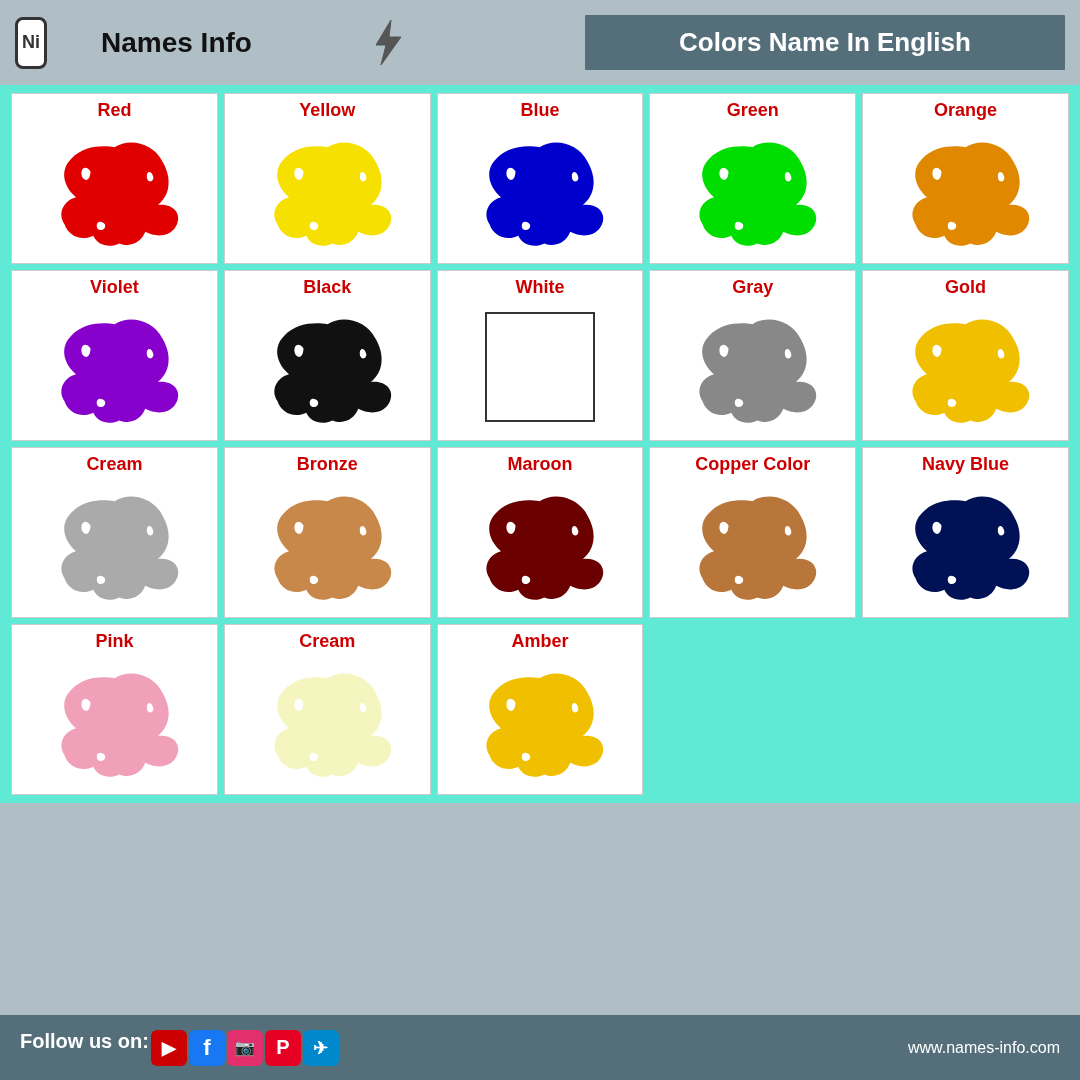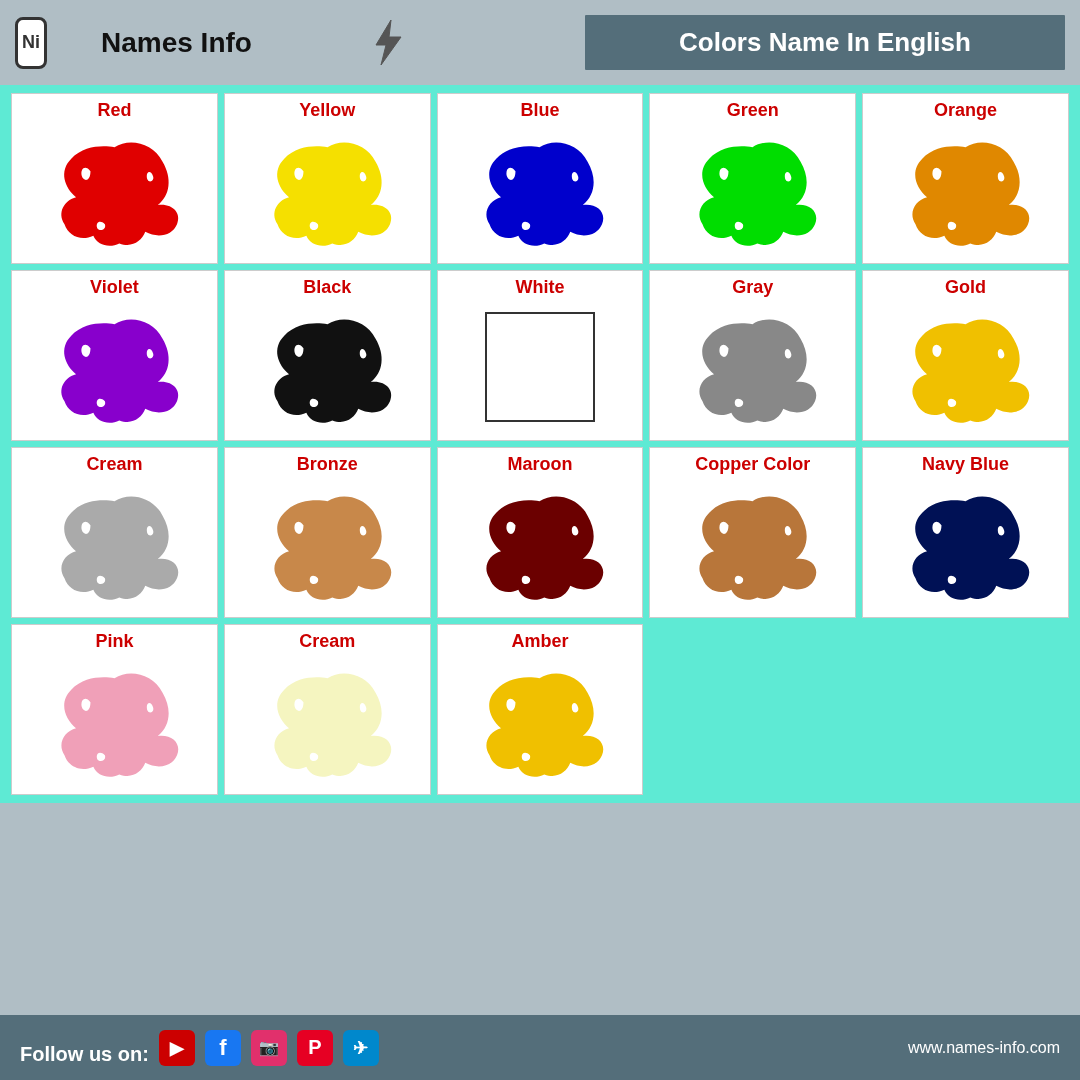--- a/index.html
+++ b/index.html
@@ -121,22 +121,22 @@
       align-items: center;
       padding: 0 20px;
       justify-content: space-between;
       position: absolute;
       bottom: 0;
       width: 100%;
     }
 
     .follow-area {
       display: flex;
-      align-items: flex-end;
-      gap: 10px;
+      align-items: flex-start;
+      gap: 2px;
     }
 
     .follow-text {
       color: white;
       font-size: 20px;
       font-weight: 600;
     }
 
     .social-icon {
       width: 36px;

